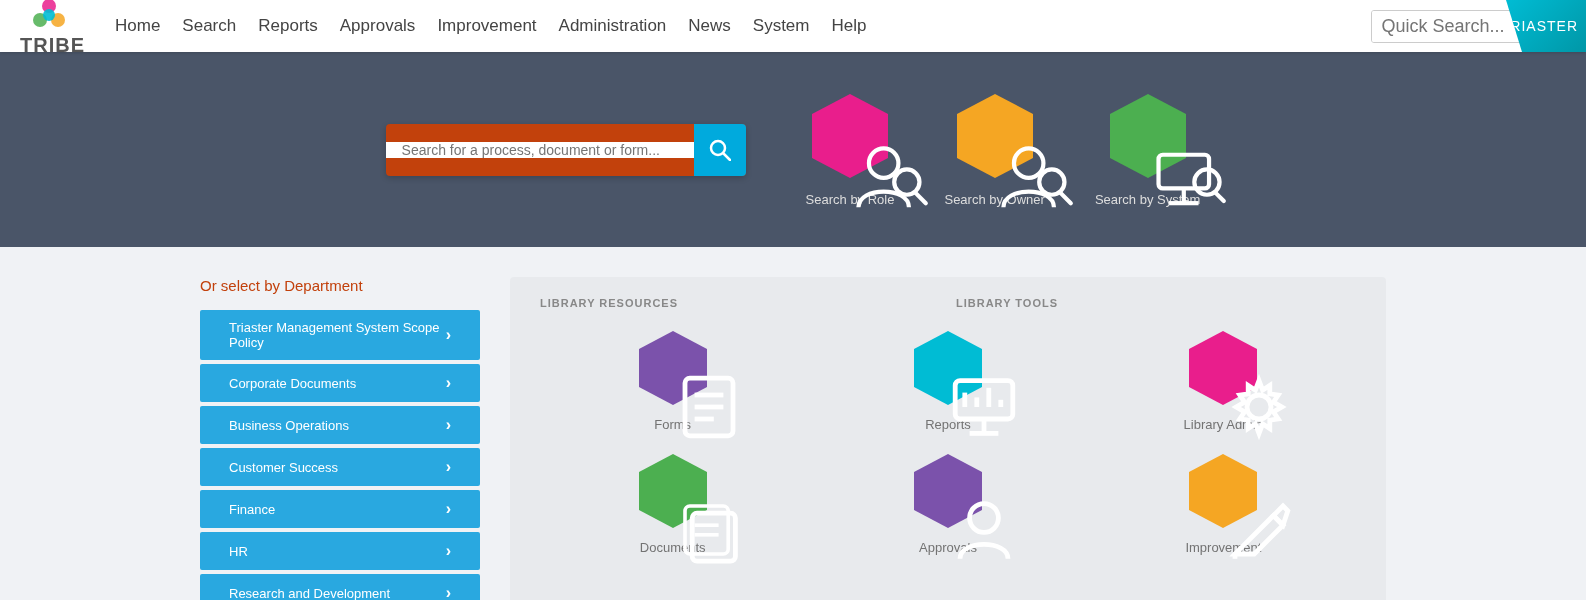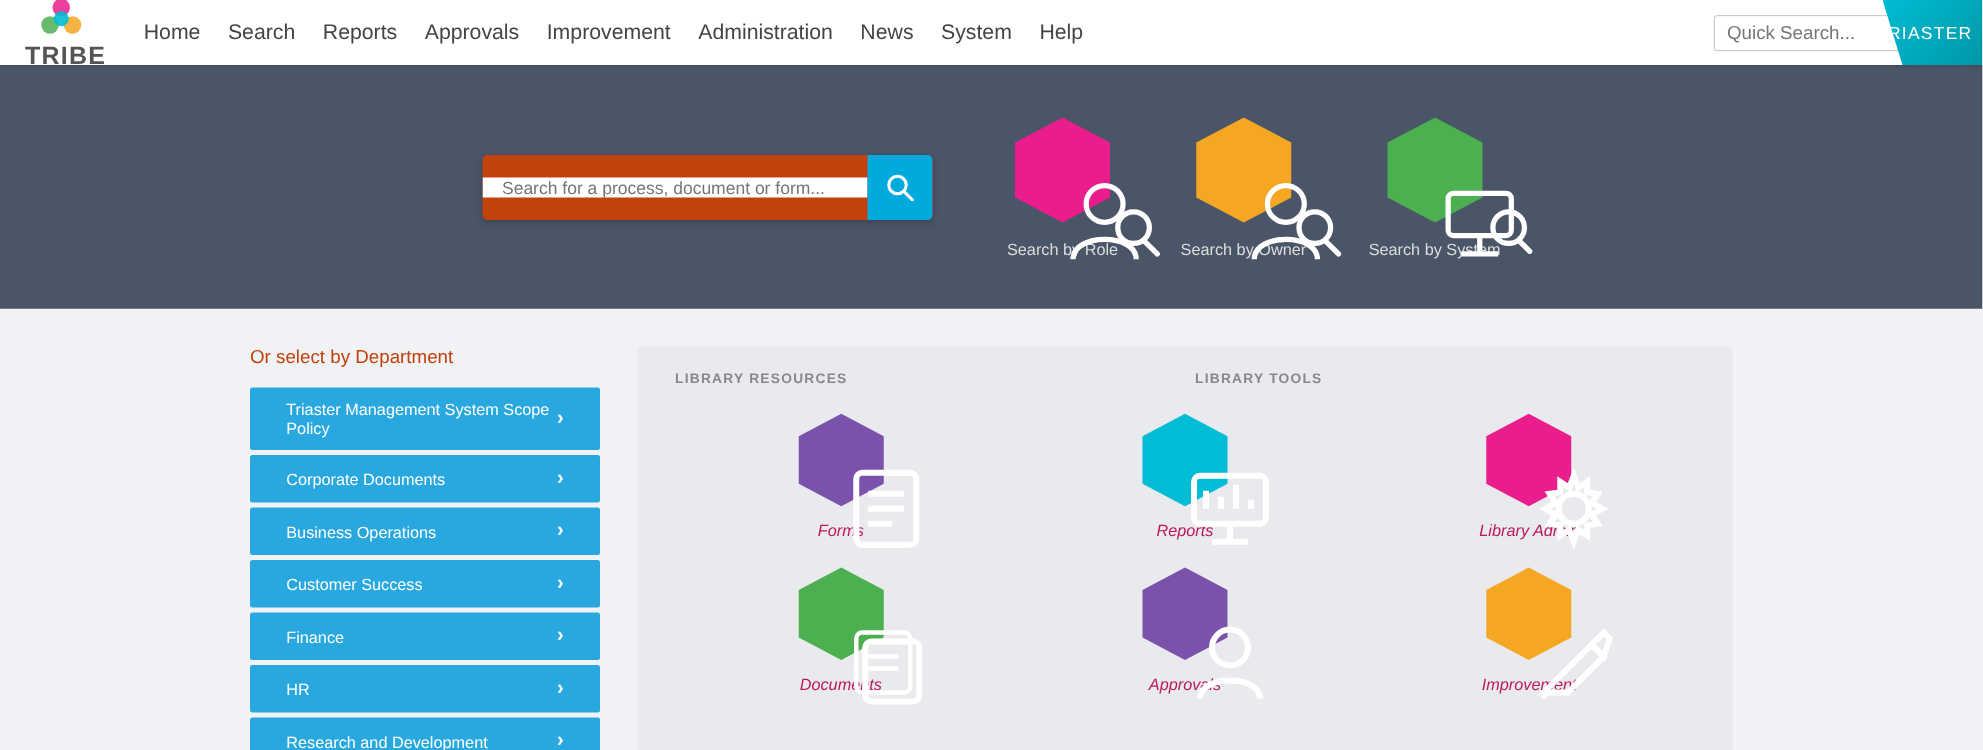--- a/index.html
+++ b/index.html
@@ -50,21 +50,21 @@
       align-items: center;
       border: 1px solid #ccc;
       border-radius: 3px;
       overflow: hidden;
       margin-left: auto;
     }
     .nav-search input {
       border: none;
       outline: none;
       padding: 5px 10px;
-      font-size: 15px;
+      font-size: 18px;
       width: 160px;
       color: #737373;
     }
     .nav-search-btn {
       background: none;
       border: none;
       padding: 5px 8px;
       cursor: pointer;
       color: #666;
       font-size: 14px;
@@ -237,22 +237,21 @@
     }
     .lib-item {
       display: flex;
       flex-direction: column;
       align-items: center;
       gap: 10px;
       cursor: pointer;
     }
     .lib-item span {
       font-size: 13px;
-      color: #be185d;
-      font-style: italic;
+      color: #737373;
     }
 
     
     .hex-sm {
       width: 72px;
       height: 78px;
       position: relative;
       display: flex;
       align-items: center;
       justify-content: center;

